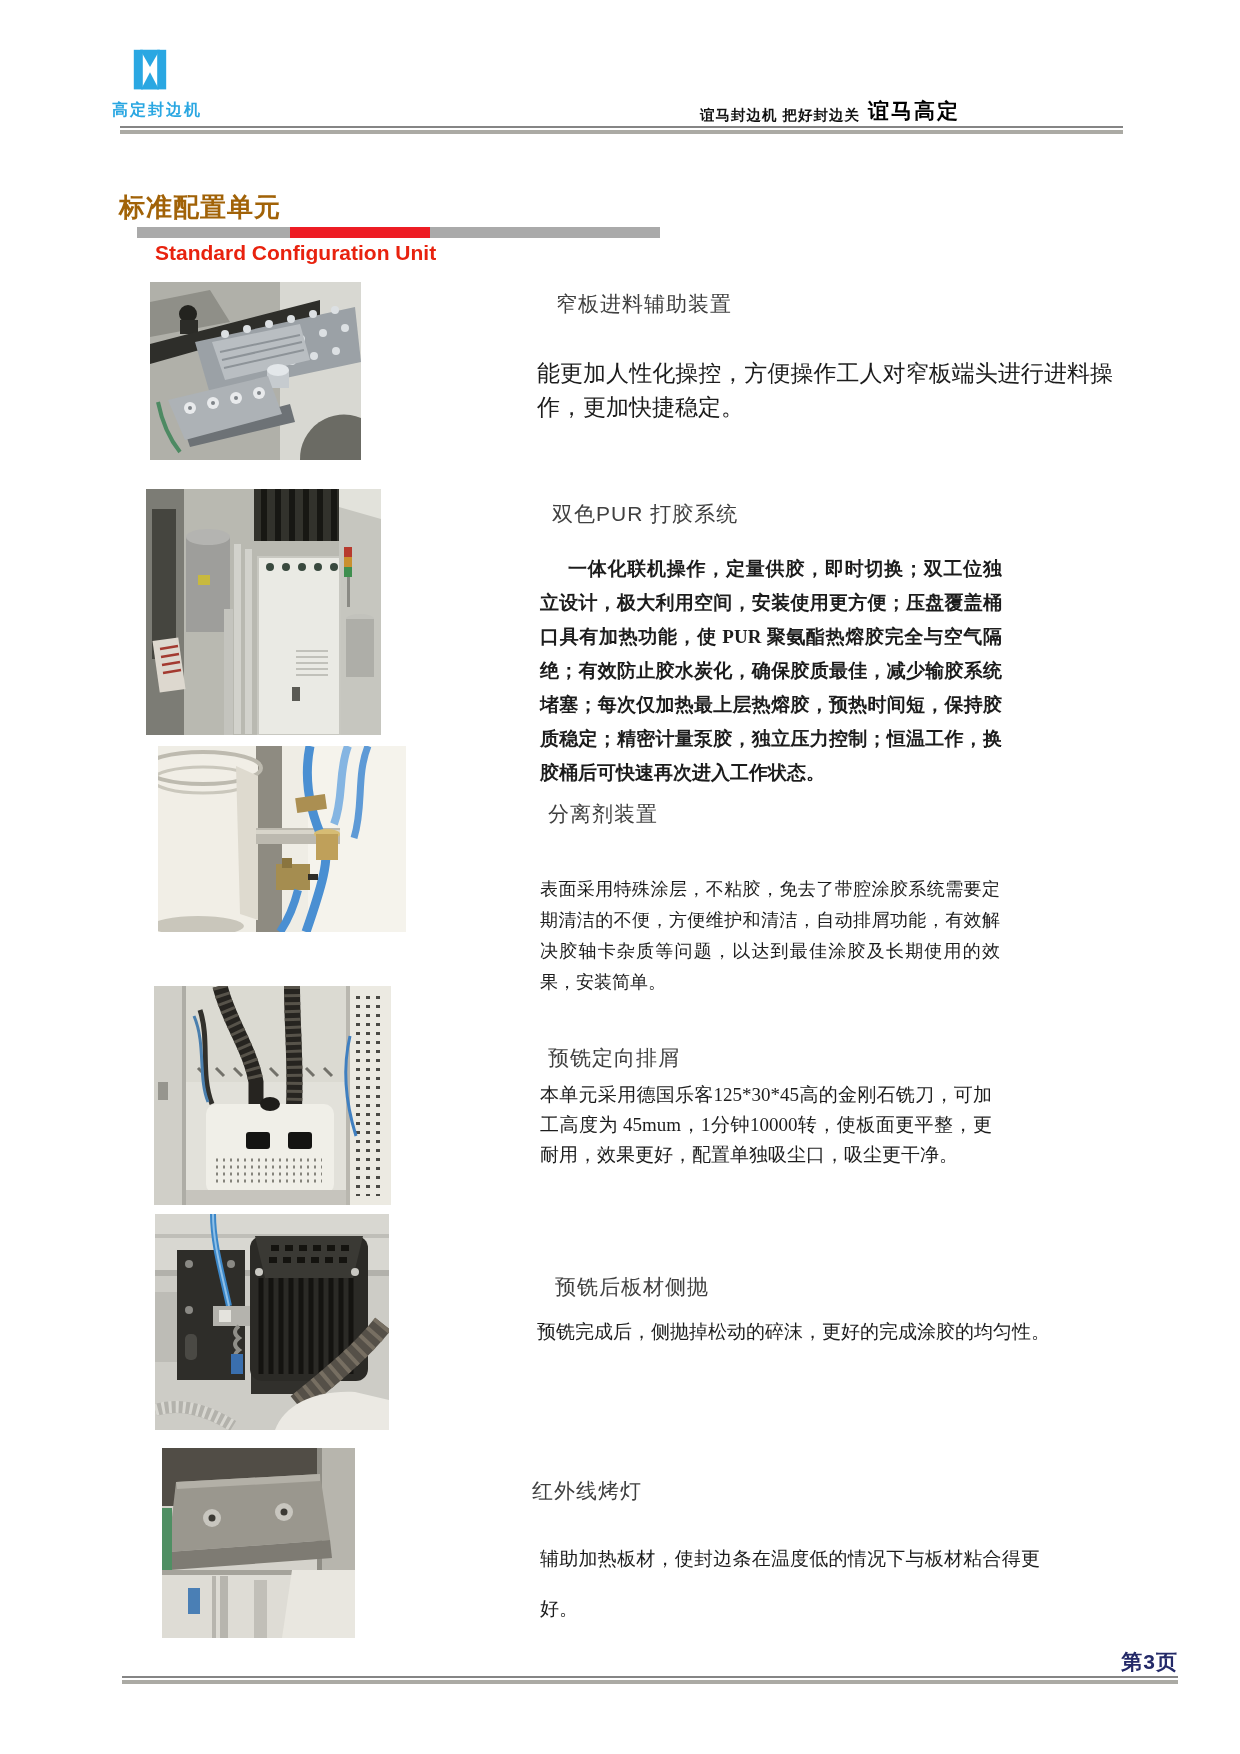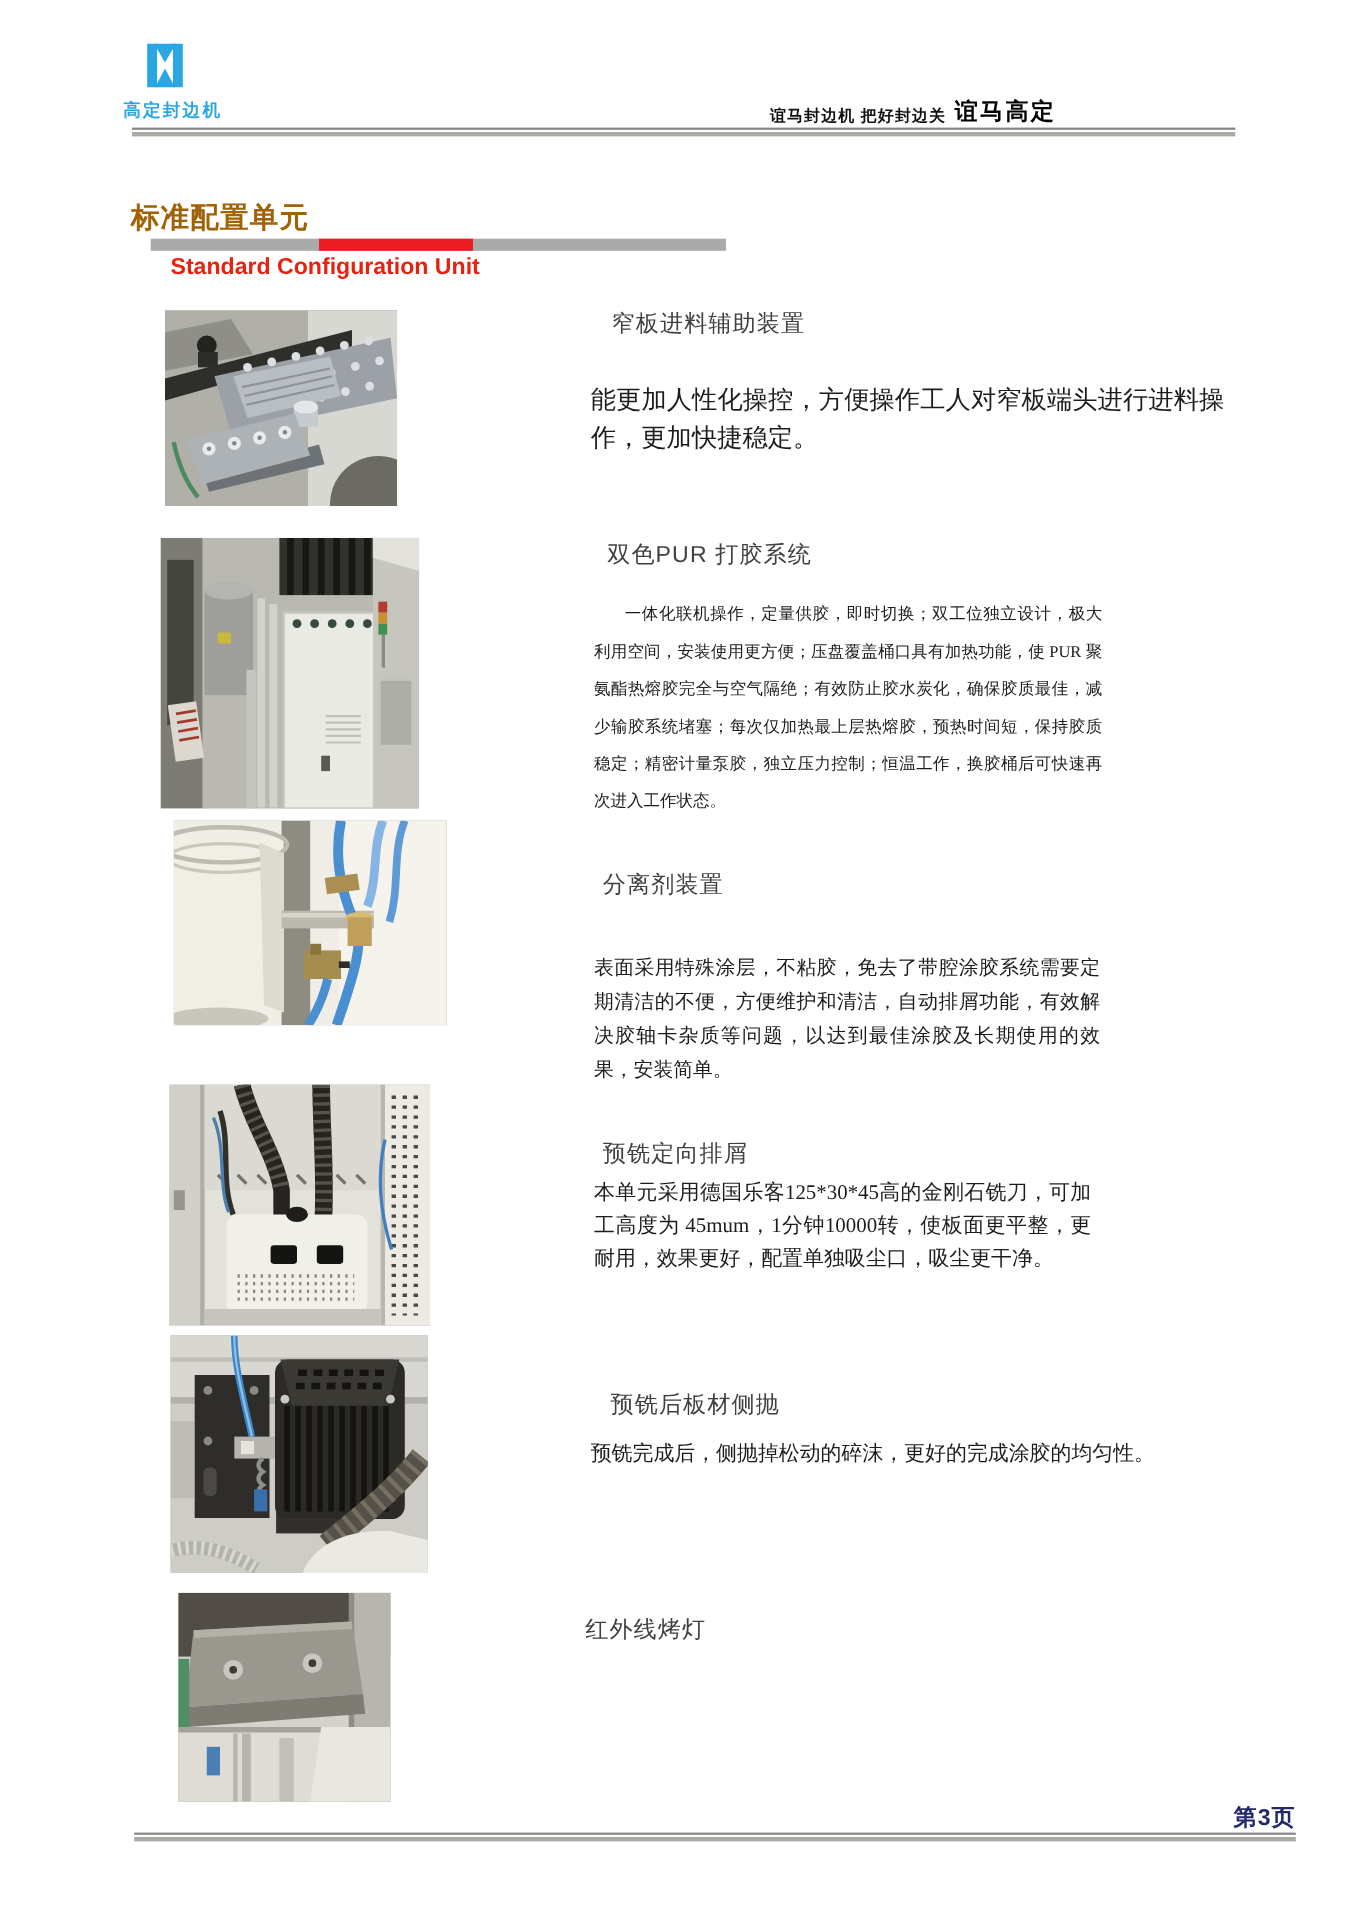--- a/index.html
+++ b/index.html
@@ -1,18 +1,18 @@
 <!DOCTYPE html>
 <html><head>
 <meta charset="utf-8">
 <style>
   html,body{margin:0;padding:0;background:#ffffff;}
   .page{position:relative;width:1240px;height:1754px;background:#fff;overflow:hidden;
         font-family:"Liberation Sans","DejaVu Sans",sans-serif;}
-  .abs{position:absolute;}
+  .abs{position:absolute;margin-top:10px;}
 
   
   .logo{left:132px;top:38px;width:36px;height:46px;}
   .brand-name{left:112px;top:90px;width:120px;font-size:16px;font-weight:bold;color:#2aa7e2;letter-spacing:2px;}
   .slogan{left:700px;top:96px;font-size:14.5px;font-weight:bold;color:#111;letter-spacing:1px;}
   .brand-right{left:868px;top:87px;font-size:21px;font-weight:bold;color:#000;letter-spacing:2px;}
   .rule{left:120px;width:1003px;}
   .rule .l1{height:2px;background:#858585;}
   .rule .l2{height:4px;background:#abaaa4;margin-top:2px;}
   .rule-top{top:116px;}
@@ -21,21 +21,21 @@
   
   .title-zh{left:119px;top:180px;font-size:26px;font-weight:bold;color:#a16207;letter-spacing:1px;}
   .title-bar{left:137px;top:217px;width:523px;height:11px;background:#aaaaaa;}
   .title-bar .red{position:absolute;left:153px;top:0;width:140px;height:11px;background:#ed1c24;}
   .title-en{left:155px;top:231px;font-size:21px;font-weight:bold;color:#e8220e;}
 
   
   .h{font-size:21px;font-weight:normal;color:#404040;letter-spacing:1px;white-space:nowrap;}
   .b{font-family:"Liberation Serif","DejaVu Serif",serif;color:#1c1c1c;text-align:justify;}
   #h1{left:556px;top:280px;} #b1{left:537px;top:347px;width:576px;font-size:23px;line-height:34px;}
-  #h2{left:552px;top:490px;} #b2{left:540px;top:542px;width:462px;font-size:15px;line-height:34px;text-indent:28px;}
+  #h2{left:552px;top:490px;} #b2{left:540px;top:542px;width:462px;font-size:19px;line-height:34px;text-indent:28px;font-weight:bold;}
   #h3{left:548px;top:790px;} #b3{left:540px;top:864px;width:460px;font-size:18px;line-height:31px;}
   #h4{left:548px;top:1034px;text-align:right;} #b4{left:540px;top:1070px;width:452px;font-size:19px;line-height:30px;}
   #h5{left:555px;top:1263px;} #b5{left:537px;top:1306px;width:560px;font-size:19px;line-height:31px;text-align:left;}
   #h6{left:532px;top:1467px;} #b6{left:540px;top:1524px;width:500px;font-size:19px;line-height:50px;}
 
   
   .photo{position:absolute;overflow:hidden;background:#b9b9b1;}
   .photo svg{display:block;width:100%;height:100%;}
   #p1{left:150px;top:282px;width:211px;height:178px;}
   #p2{left:146px;top:489px;width:235px;height:246px;}
@@ -288,20 +288,21 @@
   <div class="abs h" id="h3">分离剂装置</div>
   <div class="abs b" id="b3">表面采用特殊涂层，不粘胶，免去了带腔涂胶系统需要定期清洁的不便，方便维护和清洁，自动排屑功能，有效解决胶轴卡杂质等问题，以达到最佳涂胶及长期使用的效果，安装简单。</div>
 
   <div class="abs h" id="h4">预铣定向排屑</div>
   <div class="abs b" id="b4">本单元采用德国乐客125*30*45高的金刚石铣刀，可加工高度为 45mum，1分钟10000转，使板面更平整，更耐用，效果更好，配置单独吸尘口，吸尘更干净。</div>
 
   <div class="abs h" id="h5">预铣后板材侧抛</div>
   <div class="abs b" id="b5">预铣完成后，侧抛掉松动的碎沫，更好的完成涂胶的均匀性。</div>
 
   <div class="abs h" id="h6">红外线烤灯</div>
+  <div class="abs b" id="b6">辅助加热板材，使封边条在温度低的情况下与板材粘合得更好。</div>
 
   <div class="abs page-num">第3页</div>
   <div class="abs rule rule-bottom">
       <div class="l1"></div>
       <div class="l2"></div>
     </div>
 
 </div>
 
 </body></html>

